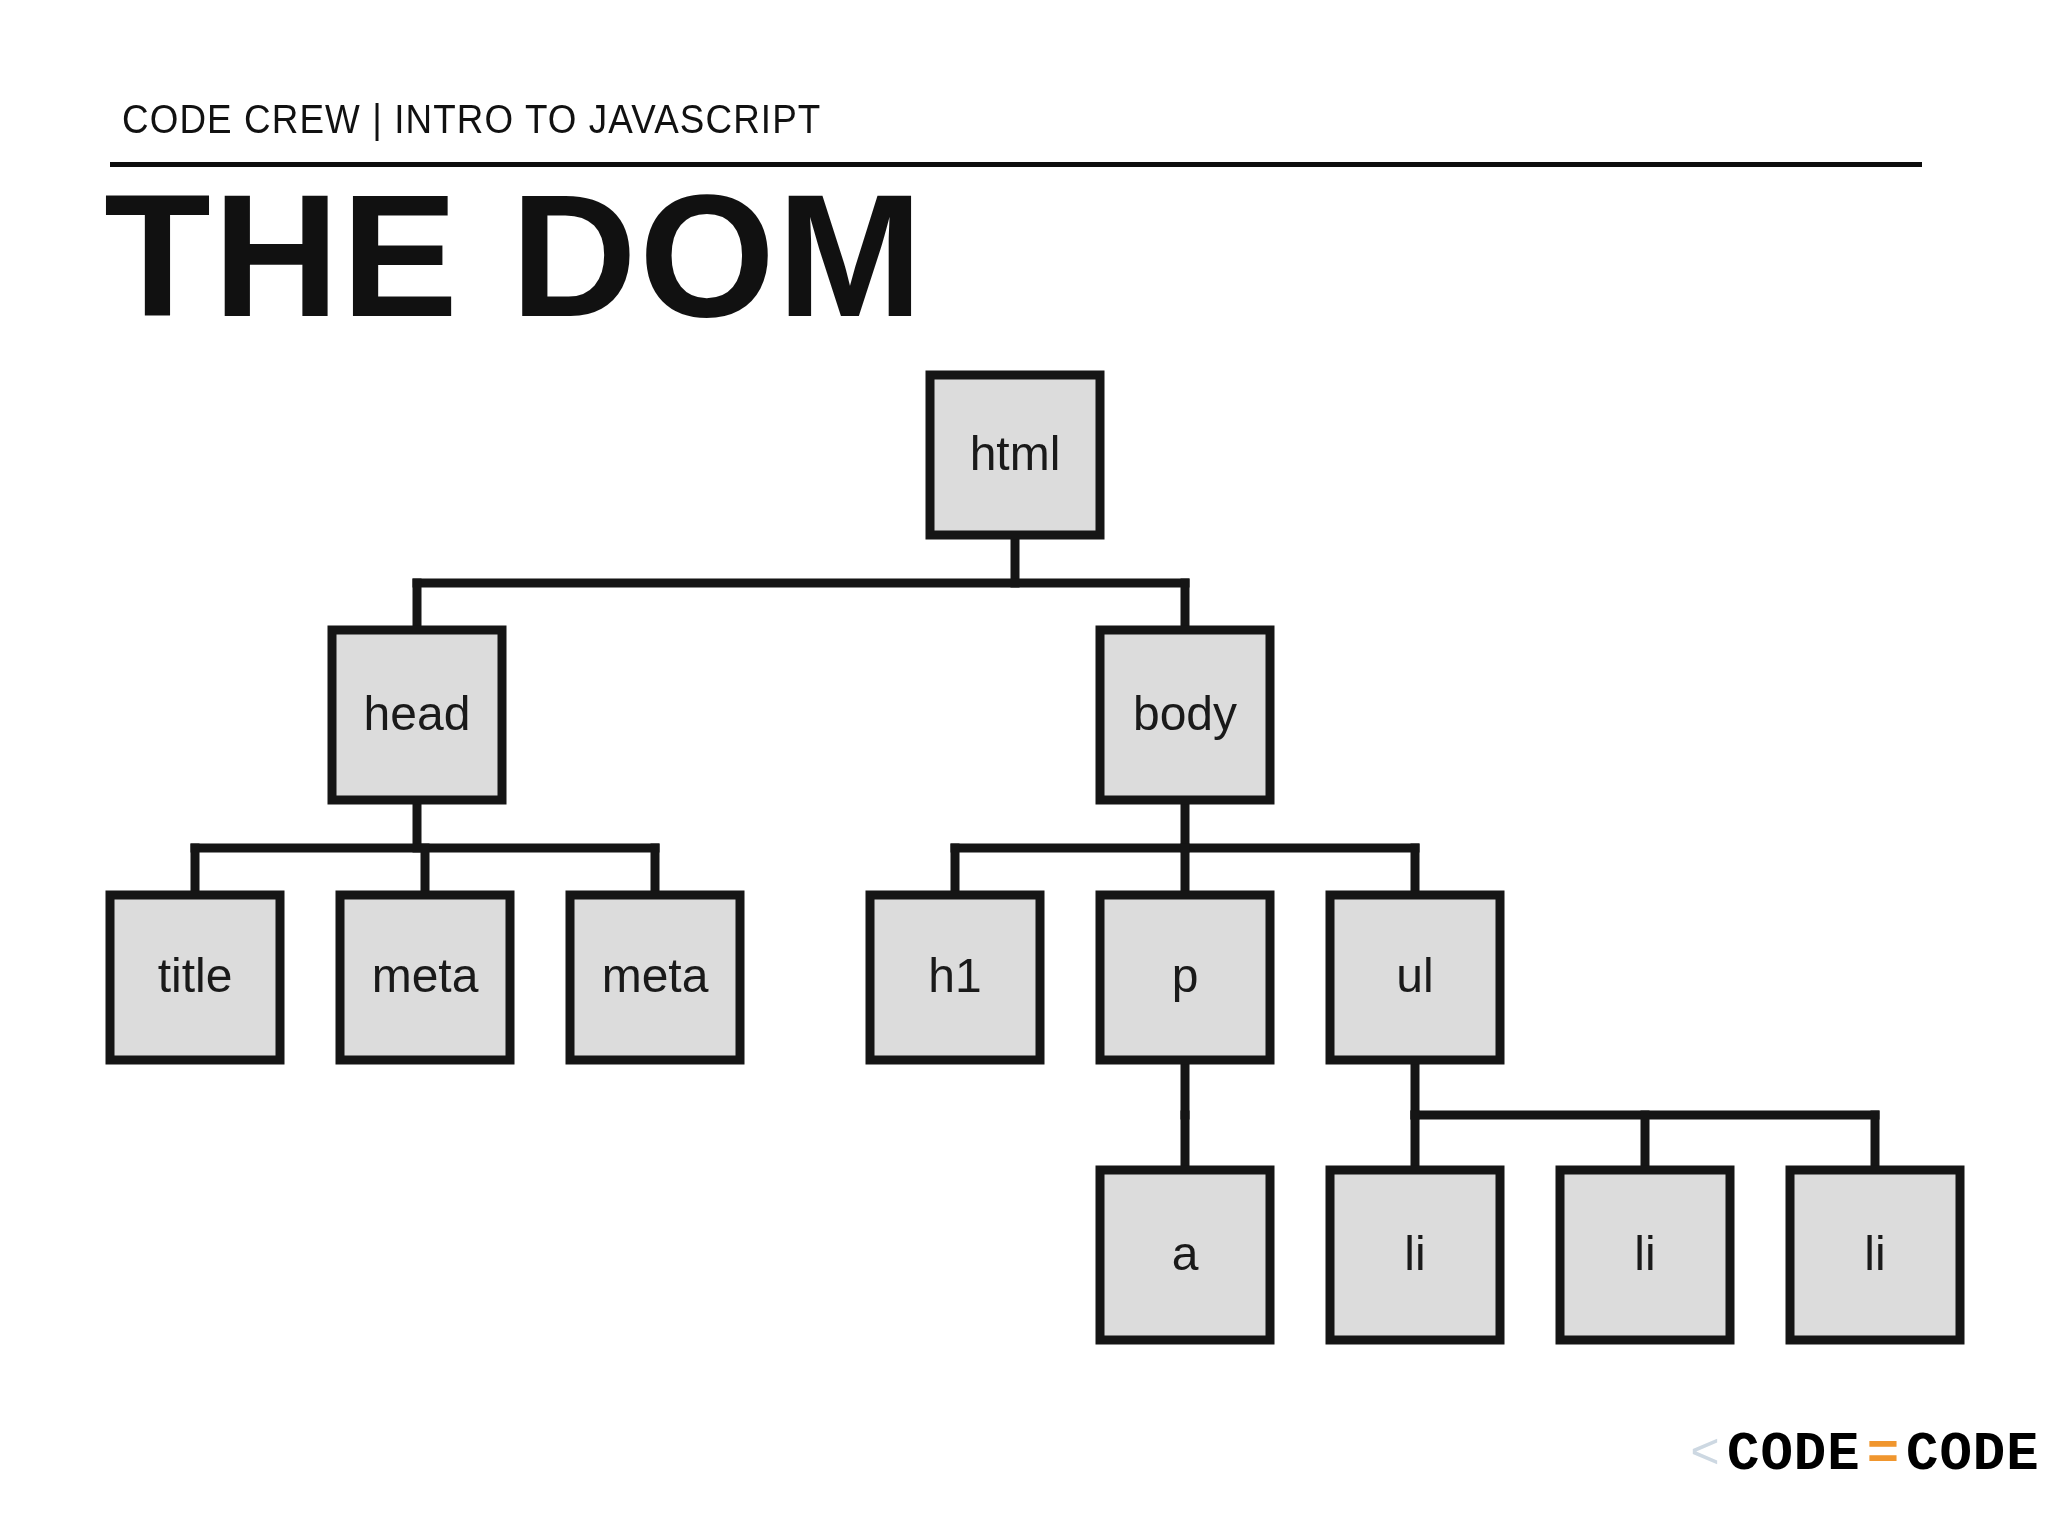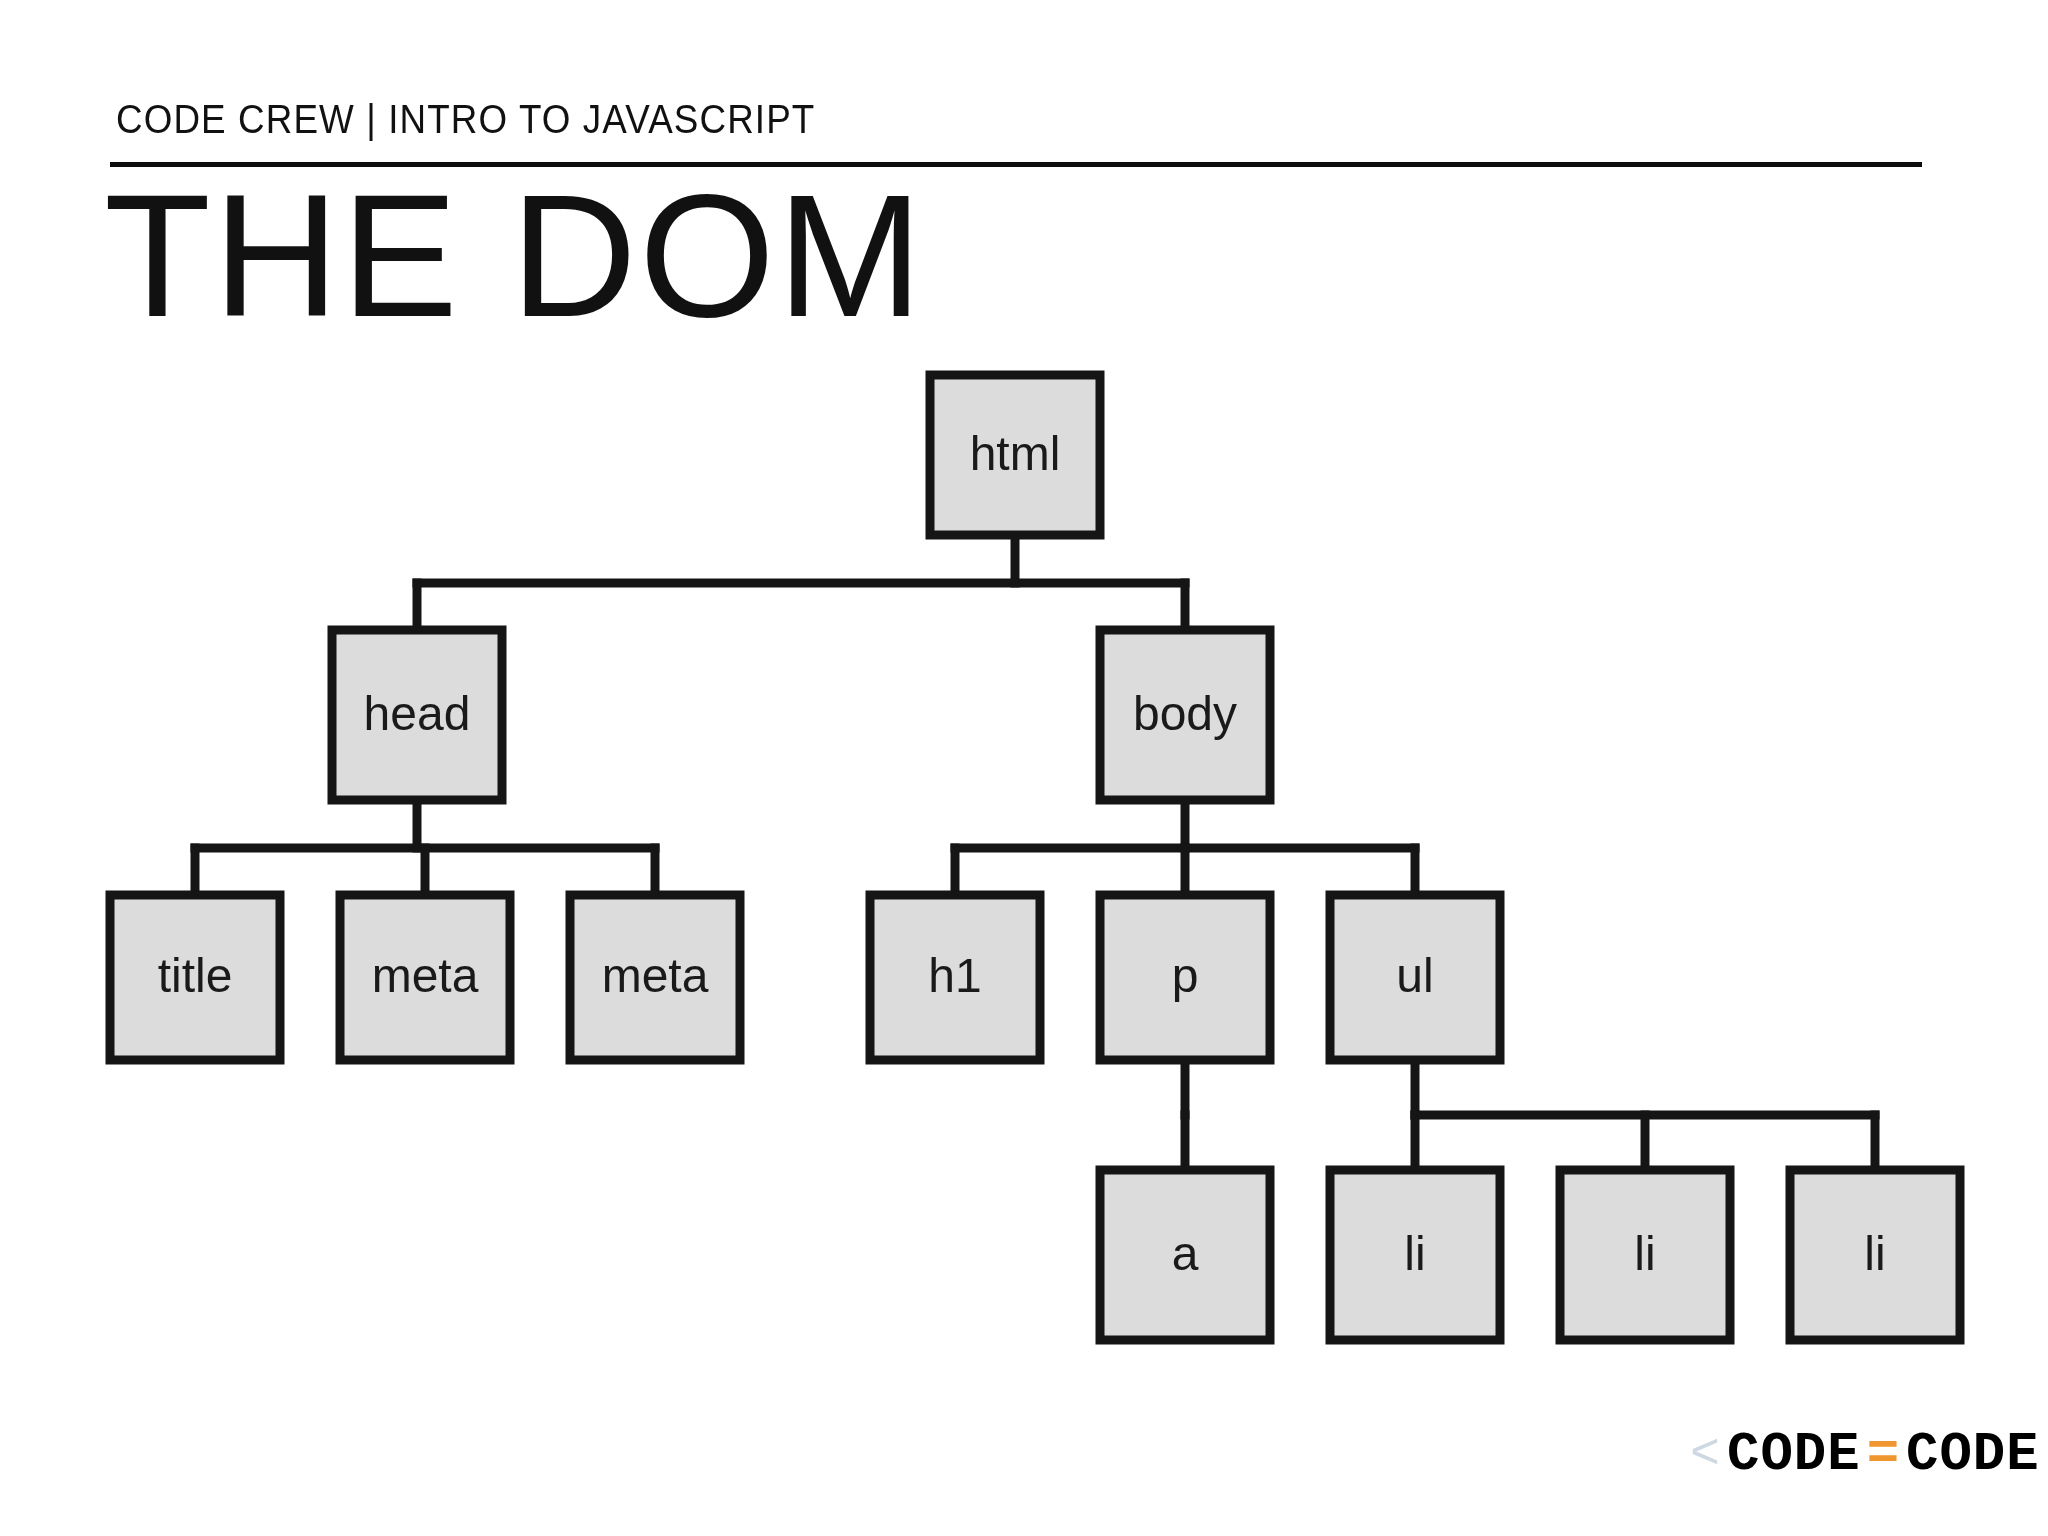--- a/index.html
+++ b/index.html
@@ -12,21 +12,21 @@
     height: 1536px;
     position: relative;
     overflow: hidden;
     font-family: "Liberation Sans", sans-serif;
     -webkit-font-smoothing: antialiased;
   }
 
   
   .slide-header {
     position: absolute;
-    left: 116px;
+    left: 122px;
     top: 96px;
     width: 1812px;
   }
   .eyebrow {
     font-family: "Liberation Sans", sans-serif;
     font-size: 40px;
     line-height: 46px;
     letter-spacing: 1.2px;
     font-weight: 400;
     color: #111111;
@@ -43,21 +43,21 @@
     background: #0d0d0d;
   }
 
   .slide-title {
     position: absolute;
     left: 104px;
     top: 168px;
     font-family: "Liberation Sans", sans-serif;
     font-size: 175px;
     line-height: 175px;
-    font-weight: 400;
+    font-weight: 700;
     letter-spacing: 2px;
     color: #111111;
     white-space: nowrap;
   }
 
   
   .diagram-wrap {
     position: absolute;
     left: 0px;
     top: 340px;

